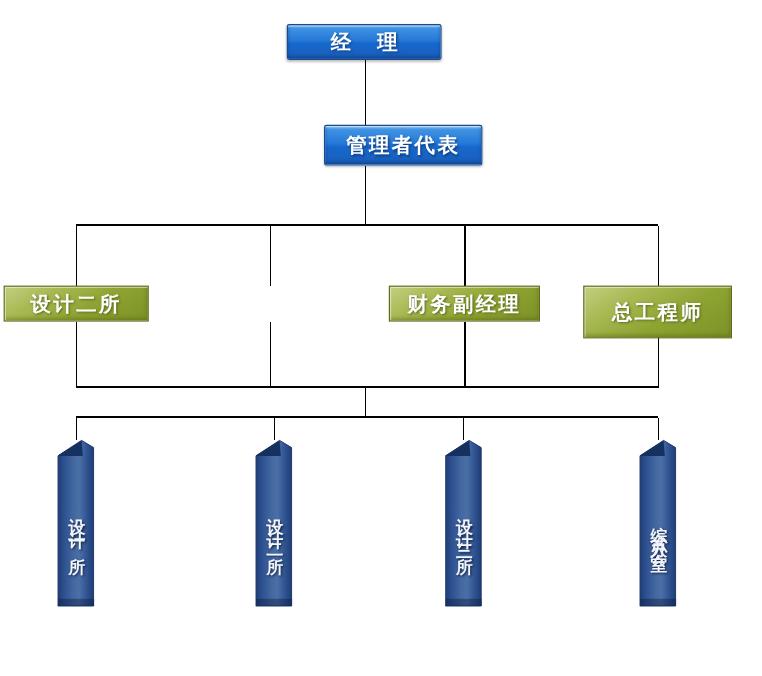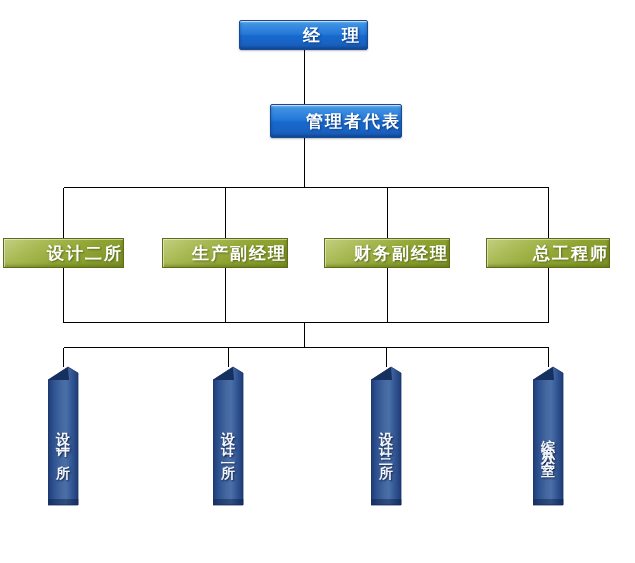--- a/index.html
+++ b/index.html
@@ -2,21 +2,21 @@
 <html><head>
 <meta charset="utf-8">
 <style>
   html,body{margin:0;padding:0;background:#fff;}
   .canvas{
     position:relative;width:635px;height:563px;background:#ffffff;
     font-family:"DejaVu Sans",sans-serif;overflow:hidden;
   }
   .connectors{position:absolute;left:0;top:0;width:635px;height:563px;pointer-events:none;}
   .node{
-    position:absolute;display:flex;align-items:center;justify-content:flex-end;
+    position:absolute;display:flex;align-items:center;justify-content:center;
     color:#fff;font-weight:bold;box-sizing:border-box;letter-spacing:2px;
   }
   .node-blue{
     font-size:17px;
     background:linear-gradient(180deg,#7db8ee 0%,#3f92e2 10%,#2478d8 46%,#1768cd 54%,#1a5eb9 100%);
     border:1px solid #164a92;border-radius:2px;
     box-shadow:inset 0 1px 0 rgba(255,255,255,.55), inset 0 -2px 3px rgba(8,40,100,.45), 0 1px 2px rgba(0,0,0,.25);
     text-shadow:1px 1px 2px #0e3c7e;
   }
   .node-root{letter-spacing:8px;text-indent:8px;}
@@ -73,27 +73,24 @@
     <span>经 理</span>
   </div>
 
   <div class="node node-blue" style="left:238px;top:104px;width:132px;height:34px;margin-left:32px;">
     <span>管理者代表</span>
   </div>
 
   <div class="node node-green" style="left:3px;top:238px;width:121px;height:30px;">
     <span>设计二所</span>
   </div>
-  <div class="node node-green" style="left:162px;top:238px;width:126px;height:30px;">
-    <span>生产副经理</span>
-  </div>
   <div class="node node-green" style="left:324px;top:238px;width:126px;height:30px;">
     <span>财务副经理</span>
   </div>
-  <div class="node node-green" style="left:486px;top:238px;width:124px;height:30px;">
+  <div class="node node-green" style="left:486px;top:238px;width:124px;height:44px;">
     <span>总工程师</span>
   </div>
 
   <div class="banner" style="left:48px;">
     <svg width="31" height="142" viewBox="0 0 31 142">
       <polygon points="0,16 20,3 30,9 30,141 0,141" fill="url(#bgrad)" stroke="#1a3468" stroke-width="0.8"></polygon>
       <polygon points="0,16 20,3 21,16" fill="#16305f"></polygon>
       <rect x="0.5" y="135" width="30" height="6" fill="rgba(10,26,62,0.4)"></rect>
     </svg>
     <div class="banner-text">设计一所</div>

